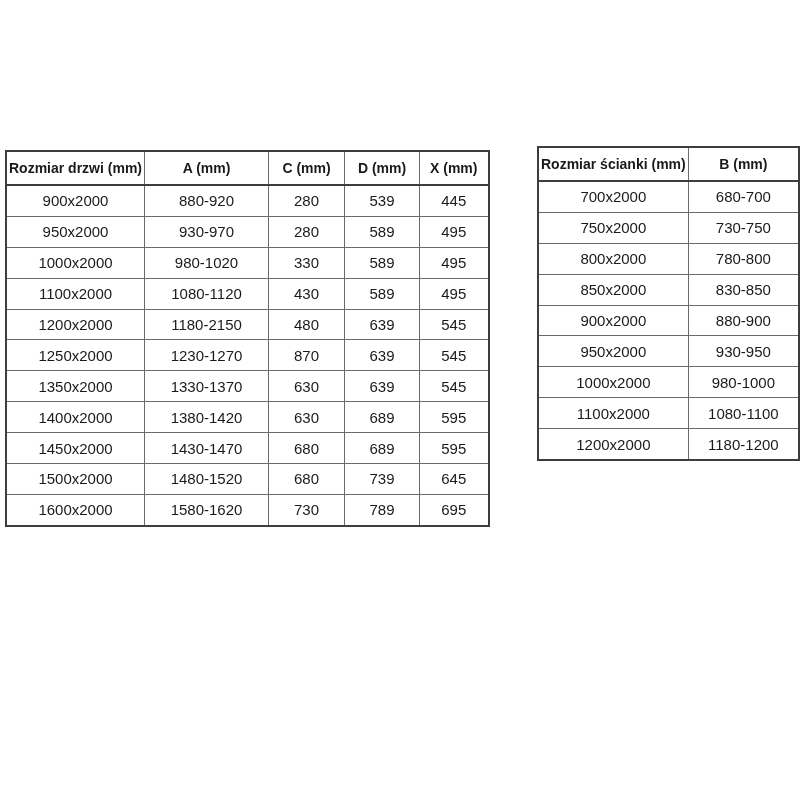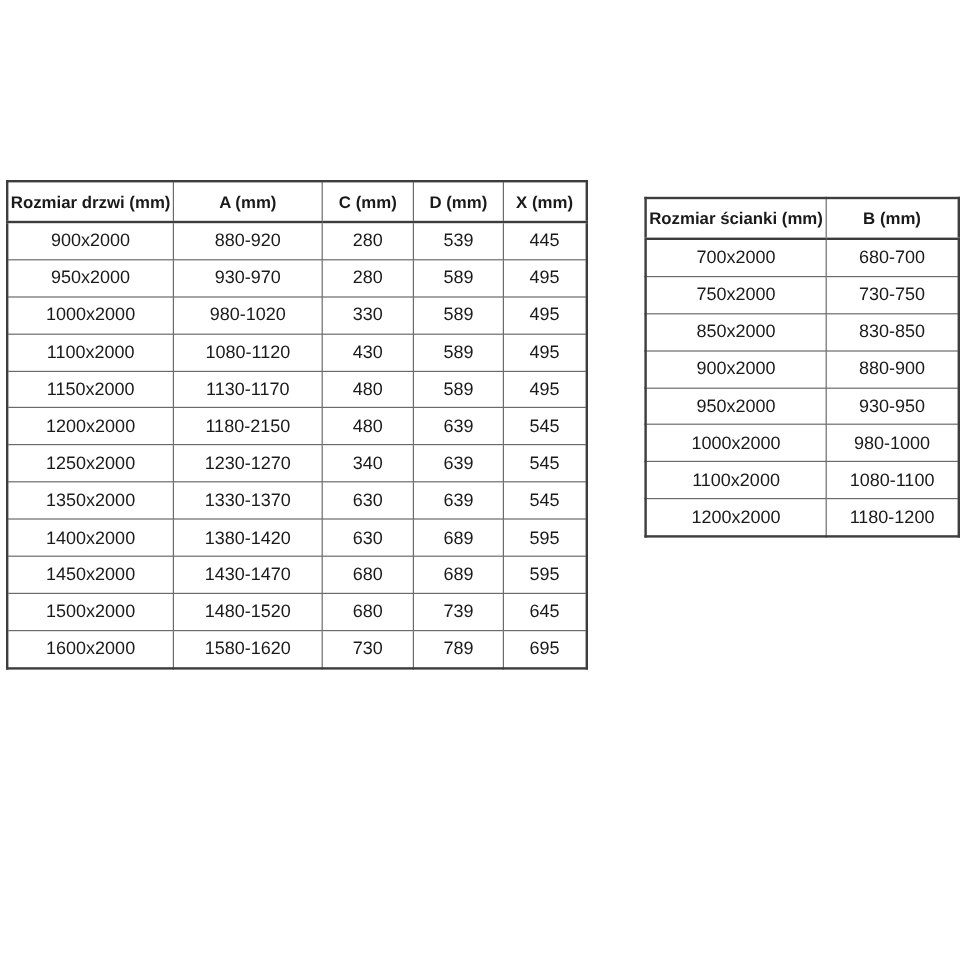--- a/index.html
+++ b/index.html
@@ -42,21 +42,21 @@
     height: 29.9px;
   }
   #left-table {
     position: absolute;
     left: 5px;
     top: 150px;
   }
   #right-table {
     position: absolute;
     left: 537px;
-    top: 164px;
+    top: 146px;
   }
 </style>
 </head>
 <body>
 
 <div class="canvas">
 
   <table class="spec-table" id="left-table">
     <colgroup>
       <col style="width:132px">
@@ -97,37 +97,30 @@
           <td>495</td>
         </tr>
         <tr>
           <td>1100x2000</td>
           <td>1080-1120</td>
           <td>430</td>
           <td>589</td>
           <td>495</td>
         </tr>
         <tr>
-          <td>1150x2000</td>
-          <td>1130-1170</td>
-          <td>480</td>
-          <td>589</td>
-          <td>495</td>
-        </tr>
-        <tr>
           <td>1200x2000</td>
           <td>1180-2150</td>
           <td>480</td>
           <td>639</td>
           <td>545</td>
         </tr>
         <tr>
           <td>1250x2000</td>
           <td>1230-1270</td>
-          <td>340</td>
+          <td>870</td>
           <td>639</td>
           <td>545</td>
         </tr>
         <tr>
           <td>1350x2000</td>
           <td>1330-1370</td>
           <td>630</td>
           <td>639</td>
           <td>545</td>
         </tr>
@@ -176,20 +169,24 @@
     <tbody>
         <tr>
           <td>700x2000</td>
           <td>680-700</td>
         </tr>
         <tr>
           <td>750x2000</td>
           <td>730-750</td>
         </tr>
         <tr>
+          <td>800x2000</td>
+          <td>780-800</td>
+        </tr>
+        <tr>
           <td>850x2000</td>
           <td>830-850</td>
         </tr>
         <tr>
           <td>900x2000</td>
           <td>880-900</td>
         </tr>
         <tr>
           <td>950x2000</td>
           <td>930-950</td>

